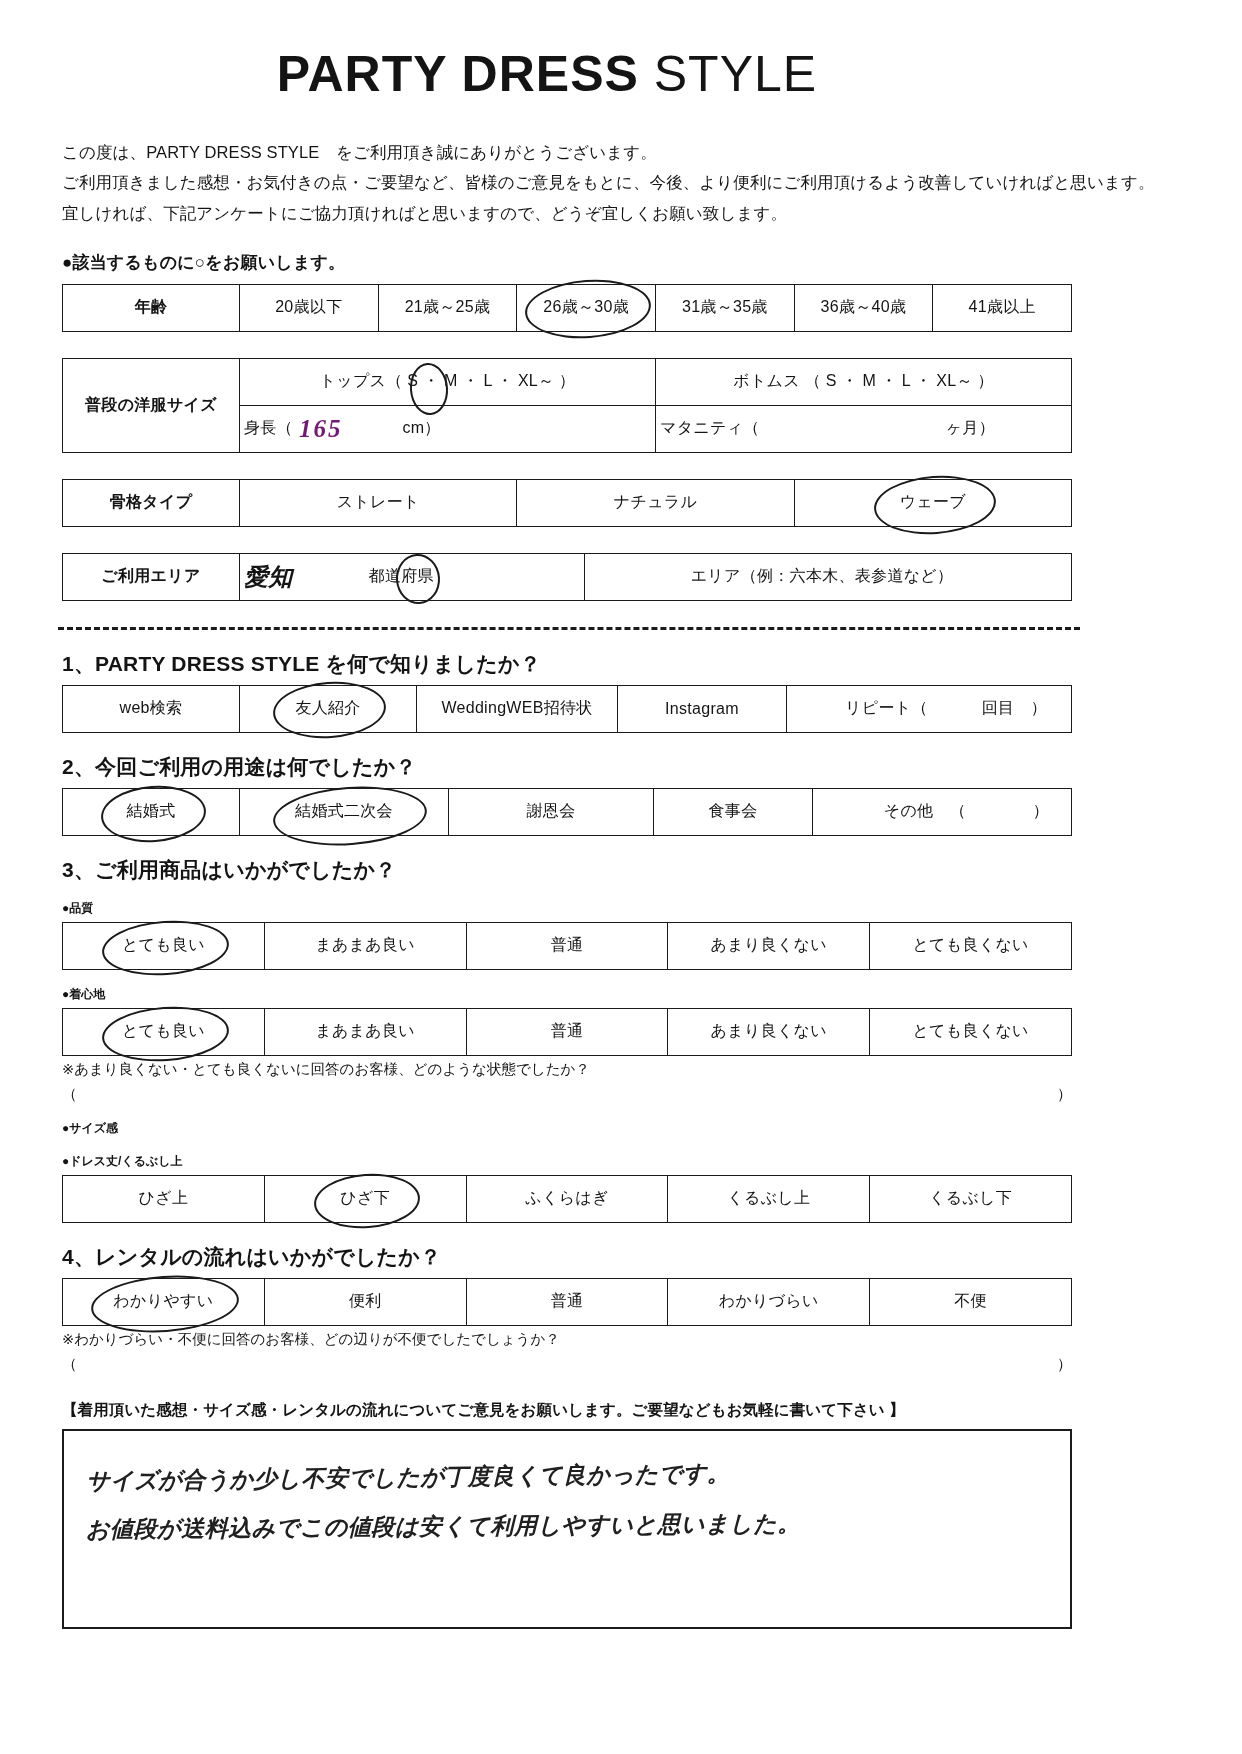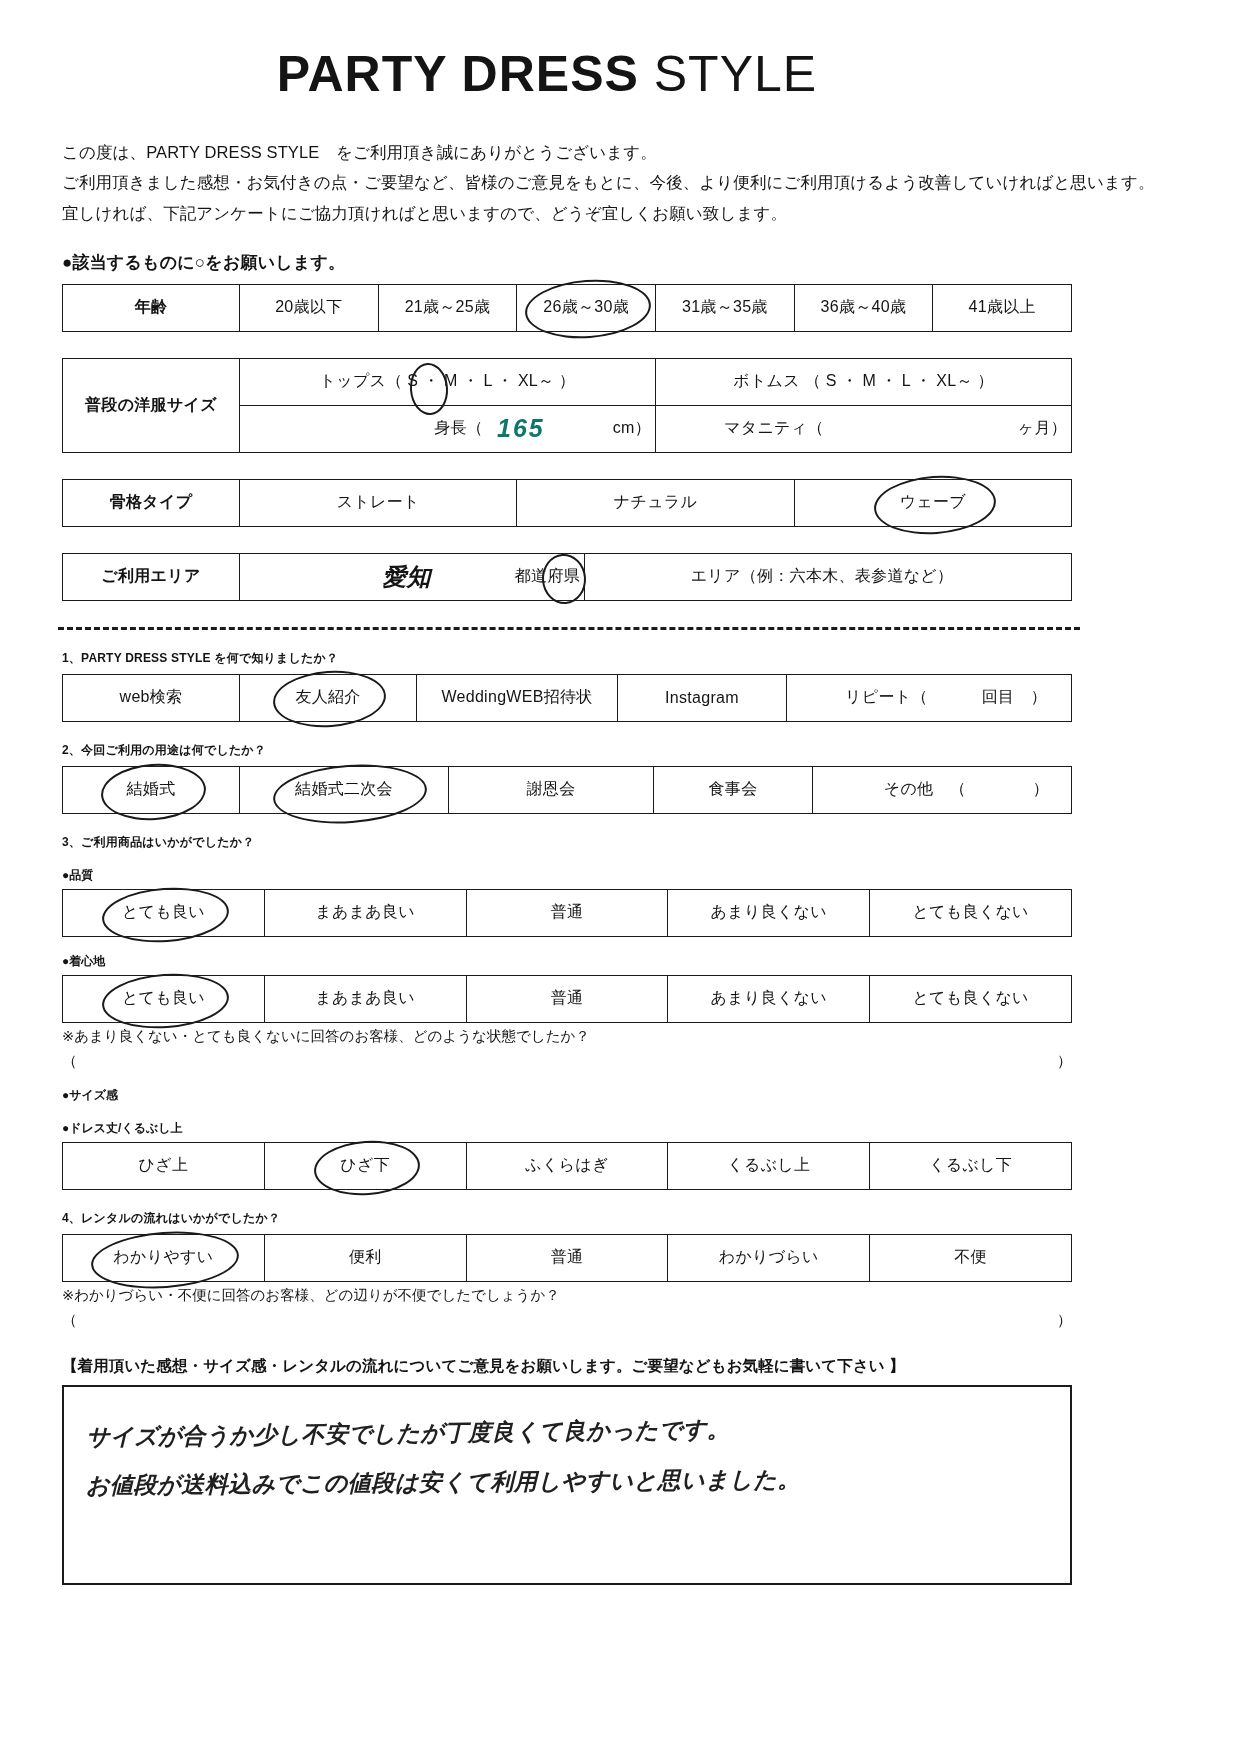--- a/index.html
+++ b/index.html
@@ -46,21 +46,21 @@
 
   
   .bullet-head {
     margin: 22px 0 10px 62px;
     font-size: 17px;
     font-weight: 700;
     letter-spacing: .2px;
   }
   .q-head {
     margin: 20px 0 7px 62px;
-    font-size: 12px;
+    font-size: 21px;
     font-weight: 700;
     letter-spacing: .2px;
   }
   .sub-head {
     margin: 16px 0 5px 62px;
     font-size: 12px;
     font-weight: 700;
   }
   .note {
     margin: 4px 0 0 62px;
@@ -98,25 +98,25 @@
   td.lbl {
     font-weight: 700;
     font-size: 16px;
   }
   td.tall { height: 46px; }
   td.left { text-align: left; padding-left: 14px; }
   .gap-m { height: 26px; }
 
   
   .hand {
-    font-family: Liberation Sans, sans-serif;
+    font-family: Liberation Serif, serif;
     font-style: italic;
     font-weight: 600;
     font-size: 25px;
-    color: #0f766e;
+    color: #701a75;
     letter-spacing: 2px;
   }
 
   
   .circle-wrap { position: relative; display: inline-block; }
   .pen-ellipse {
     position: absolute;
     border: 2.2px solid #1a1a1a;
     border-radius: 50%;
     pointer-events: none;
@@ -158,21 +158,21 @@
   }
   .comment-line.l1 { transform: rotate(-0.7deg); margin-top: 10px; }
   .comment-line.l2 { transform: rotate(-0.5deg); margin-top: 14px; }
 
   .area-hand {
     font-family: "DejaVu Serif", serif;
     font-style: italic;
     font-weight: 700;
     font-size: 24px;
   }
-  .flexrow { display:flex; align-items:center; justify-content:flex-end; gap:14px; }
+  .flexrow { display:flex; align-items:center; justify-content:flex-start; gap:6px; }
 </style>
 </head>
 <body>
 
 <div class="page">
 
   <div class="brand">
     <span class="b-bold">PARTY DRESS</span>
     <span class="b-light">STYLE</span>
   </div>

